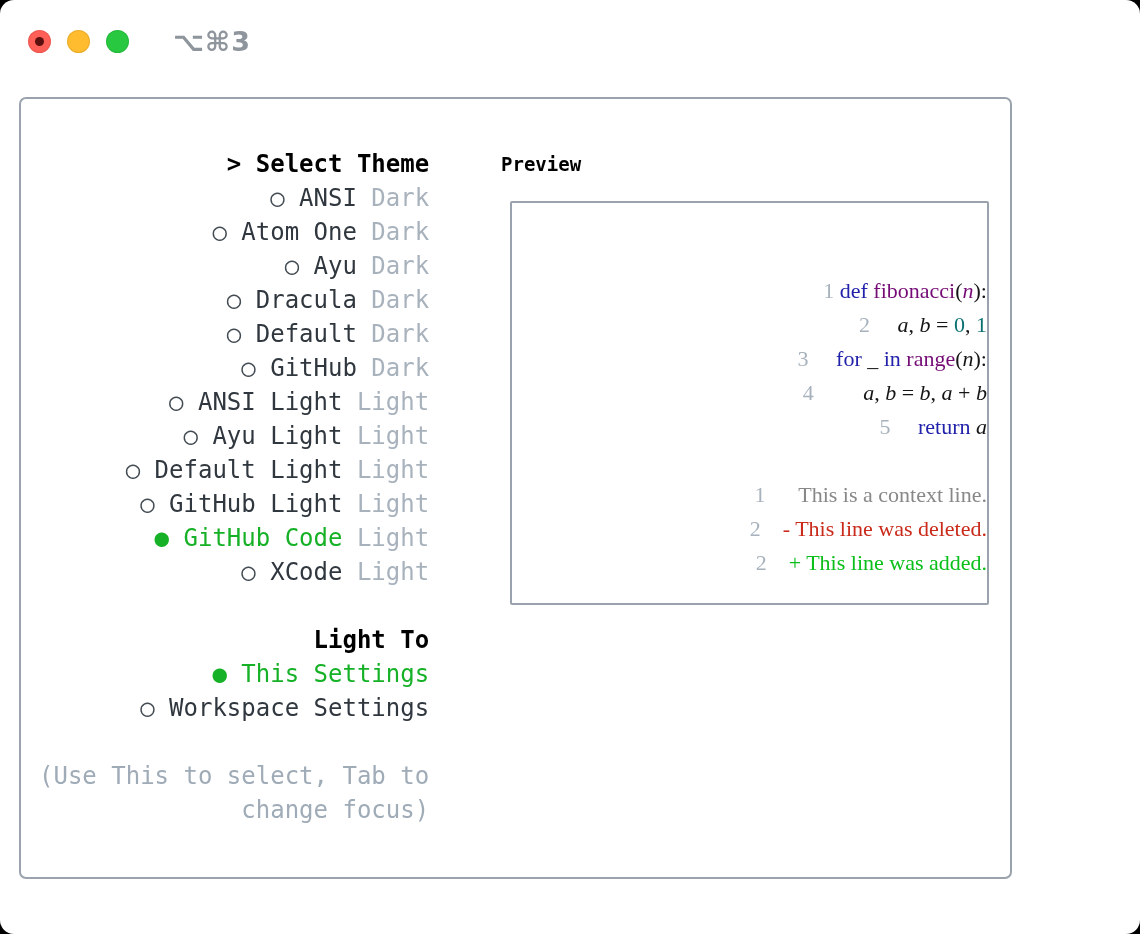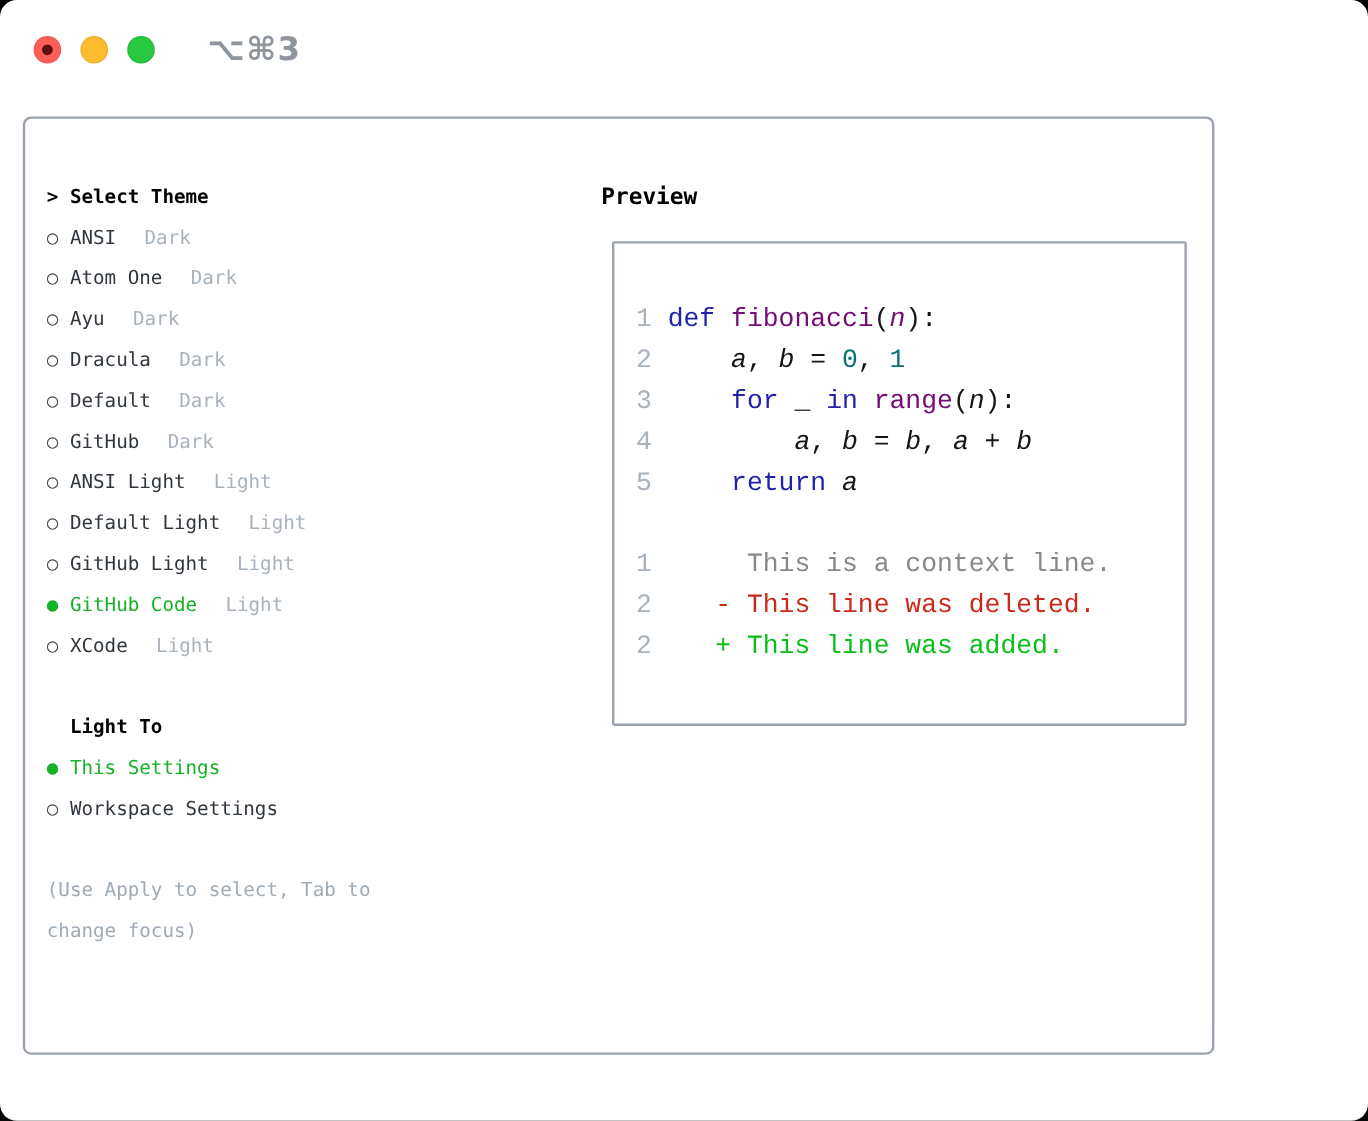--- a/index.html
+++ b/index.html
@@ -14,33 +14,33 @@
   .tl.green{background:var(--traffic-green);}
   .tl .dot{position:absolute;left:7px;top:7px;width:9px;height:9px;border-radius:50%;
            background:var(--traffic-red-dot);}
   .title{margin-left:28px;font-family:"DejaVu Sans",sans-serif;font-weight:bold;
          font-size:27px;color:var(--title-col);letter-spacing:1px;}
   
   .panel{position:absolute;left:19px;top:97px;width:989px;height:778px;
          border:2px solid var(--border);border-radius:7px;background:#fff;}
   .line{height:34px;line-height:34px;white-space:pre;}
   
-  .leftcol{position:absolute;left:18px;top:48px;font-size:16px;color:var(--item);}
+  .leftcol{position:absolute;left:18px;top:48px;font-size:24px;color:var(--item);text-align:right;}
   .hdr{font-weight:bold;color:var(--header);}
   .name{color:var(--item);}
   .circ{color:var(--circ);}
-  .muted{color:var(--muted);margin-left:14px;}
+  .muted{color:var(--muted);}
   .sel{color:var(--green);}
   .help{color:var(--help);}
   
   .preview-header{position:absolute;left:480px;top:48px;height:34px;line-height:34px;
                   font-size:19px;font-weight:bold;color:var(--header);white-space:pre;}
   .preview-box{position:absolute;left:489px;top:102px;width:475px;height:400px;
                border:2px solid var(--border);border-radius:2px;background:#fff;overflow:hidden;}
-  .codepre{margin:0;padding:47px 0 0 18px;font-size:22px;font-family:Liberation Mono, monospace;}
+  .codepre{margin:0;padding:71px 0 0 18px;font-size:22px;font-family:Liberation Serif, serif;text-align:right;}
   .ln{color:var(--muted);}
   .c-kw{color:var(--kw);}
   .c-fn{color:var(--fn);}
   .c-num{color:var(--numc);}
   .c-pl{color:var(--pl);}
   .c-ctx{color:var(--ctx);}
   .c-del{color:var(--del);}
   .c-add{color:var(--add);}
   .it{font-style:italic;}
 </style>
@@ -60,30 +60,31 @@
   <div class="panel">
     <div class="leftcol" id="leftcol">
         <div class="line"><span class="hdr">&gt; </span><span class="hdr">Select Theme</span></div>
         <div class="line"><span class="circ">○ </span><span class="name">ANSI</span><span class="muted"> Dark</span></div>
         <div class="line"><span class="circ">○ </span><span class="name">Atom One</span><span class="muted"> Dark</span></div>
         <div class="line"><span class="circ">○ </span><span class="name">Ayu</span><span class="muted"> Dark</span></div>
         <div class="line"><span class="circ">○ </span><span class="name">Dracula</span><span class="muted"> Dark</span></div>
         <div class="line"><span class="circ">○ </span><span class="name">Default</span><span class="muted"> Dark</span></div>
         <div class="line"><span class="circ">○ </span><span class="name">GitHub</span><span class="muted"> Dark</span></div>
         <div class="line"><span class="circ">○ </span><span class="name">ANSI Light</span><span class="muted"> Light</span></div>
+        <div class="line"><span class="circ">○ </span><span class="name">Ayu Light</span><span class="muted"> Light</span></div>
         <div class="line"><span class="circ">○ </span><span class="name">Default Light</span><span class="muted"> Light</span></div>
         <div class="line"><span class="circ">○ </span><span class="name">GitHub Light</span><span class="muted"> Light</span></div>
         <div class="line"><span class="sel">● </span><span class="sel">GitHub Code</span><span class="muted"> Light</span></div>
         <div class="line"><span class="circ">○ </span><span class="name">XCode</span><span class="muted"> Light</span></div>
         <div class="line"><span> </span></div>
         <div class="line"><span>  </span><span class="hdr">Light To</span></div>
         <div class="line"><span class="sel">● </span><span class="sel">This Settings</span></div>
         <div class="line"><span class="circ">○ </span><span class="name">Workspace Settings</span></div>
         <div class="line"><span> </span></div>
-        <div class="line"><span class="help">(Use Apply to select, Tab to</span></div>
+        <div class="line"><span class="help">(Use This to select, Tab to</span></div>
         <div class="line"><span class="help">change focus)</span></div>
       </div>
     <div class="preview-header">Preview</div>
     <div class="preview-box">
       <pre class="codepre" id="codepre"><div class="line"><span class="ln">1 </span><span class="c-kw">def </span><span class="c-fn">fibonacci</span><span class="c-pl">(</span><span class="c-fn it">n</span><span class="c-pl">):</span></div><div class="line"><span class="ln">2 </span><span class="c-pl">    </span><span class="c-pl it">a</span><span class="c-pl">, </span><span class="c-pl it">b</span><span class="c-pl"> = </span><span class="c-num">0</span><span class="c-pl">, </span><span class="c-num">1</span></div><div class="line"><span class="ln">3 </span><span class="c-pl">    </span><span class="c-kw">for</span><span class="c-pl"> _ </span><span class="c-kw">in</span><span class="c-pl"> </span><span class="c-fn">range</span><span class="c-pl">(</span><span class="c-pl it">n</span><span class="c-pl">):</span></div><div class="line"><span class="ln">4 </span><span class="c-pl">        </span><span class="c-pl it">a</span><span class="c-pl">, </span><span class="c-pl it">b</span><span class="c-pl"> = </span><span class="c-pl it">b</span><span class="c-pl">, </span><span class="c-pl it">a</span><span class="c-pl"> + </span><span class="c-pl it">b</span></div><div class="line"><span class="ln">5 </span><span class="c-pl">    </span><span class="c-kw">return</span><span class="c-pl"> </span><span class="c-pl it">a</span></div><div class="line"><span> </span></div><div class="line"><span class="ln">1 </span><span class="c-pl">     </span><span class="c-ctx">This is a context line.</span></div><div class="line"><span class="ln">2 </span><span class="c-pl">   </span><span class="c-del">- This line was deleted.</span></div><div class="line"><span class="ln">2 </span><span class="c-pl">   </span><span class="c-add">+ This line was added.</span></div></pre>
     </div>
   </div>
 </div>
 
 </body></html>

